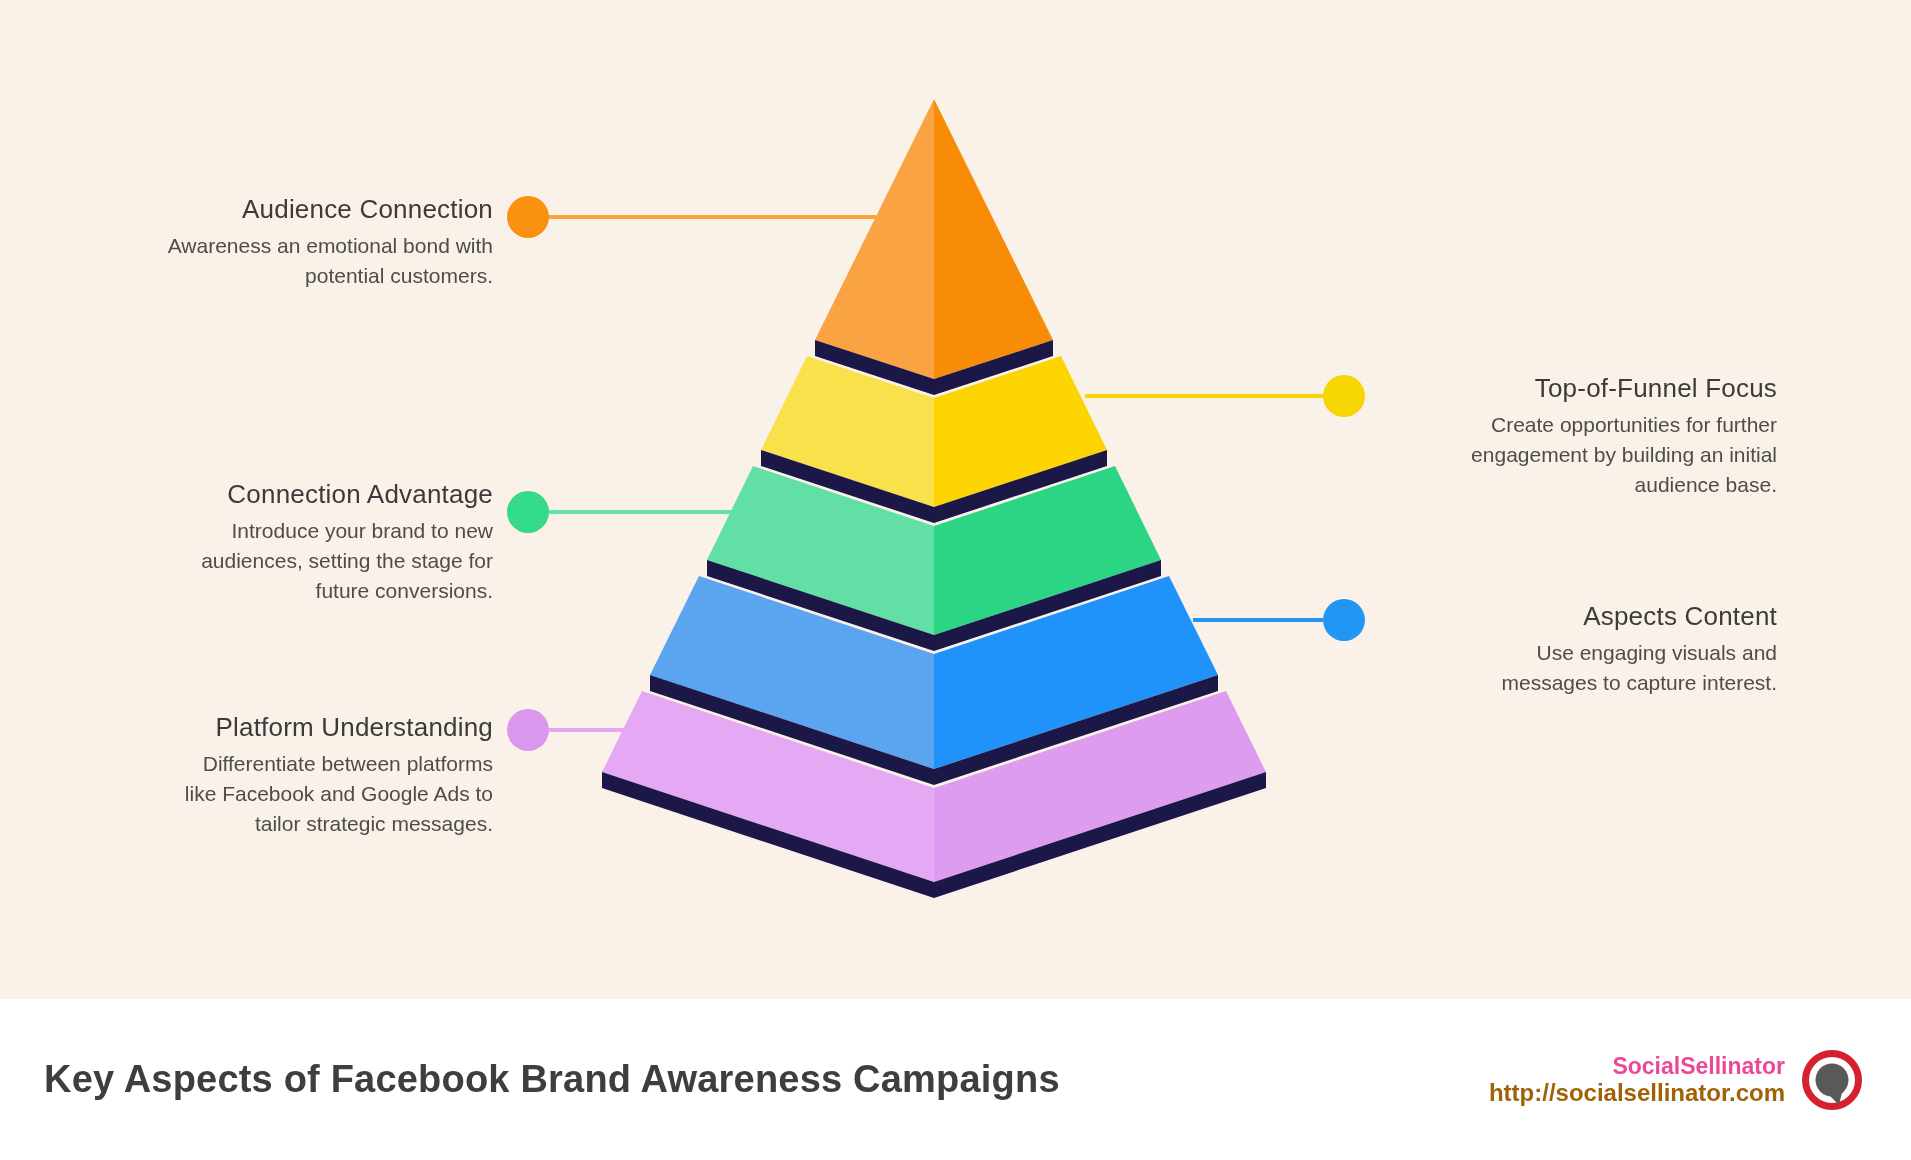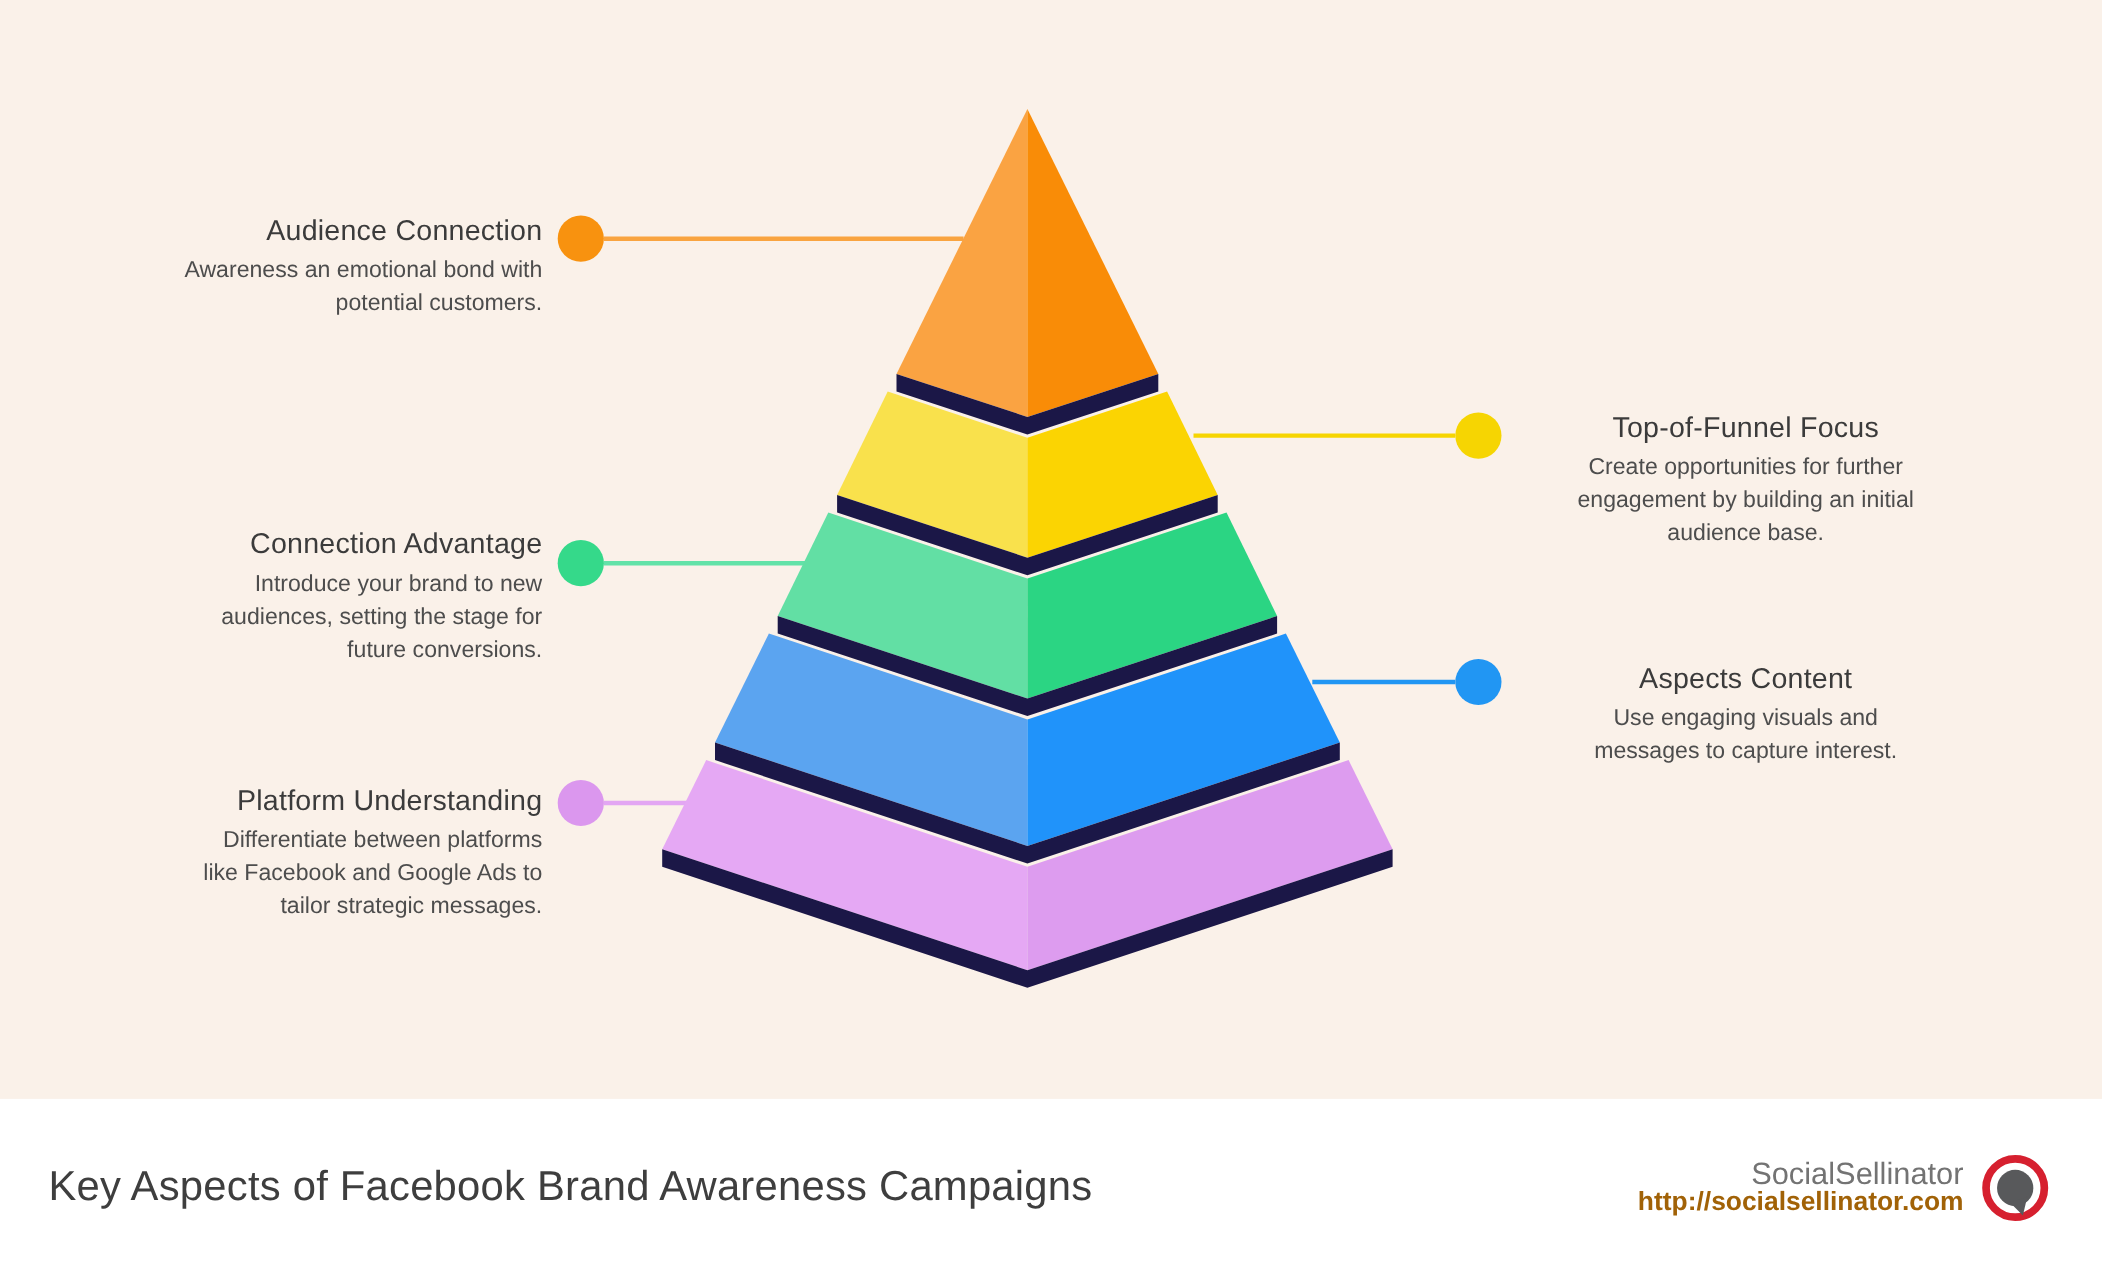--- a/index.html
+++ b/index.html
@@ -6,45 +6,45 @@
   .canvas{
     position:relative;
     width:1911px;height:1160px;
     background:#FAF1E9;
     overflow:hidden;
     font-family:"Liberation Sans", sans-serif;
   }
   .diagram-svg{position:absolute;left:0;top:0;width:1911px;height:1160px;}
   .callout{position:absolute;width:380px;}
   .callout.left{right:1418px;text-align:right;}
-  .callout.right{left:1397px;text-align:center;}
+  .callout.right{left:1397px;text-align:right;}
   .callout h2{
     margin:0;
     font-size:26px;line-height:34px;font-weight:normal;
     color:#3B3B3B;letter-spacing:0.2px;
   }
   .callout p{
     margin:5px 0 0 0;
     font-size:21px;line-height:30px;
     color:#4D4D4D;
     white-space:pre-line;
   }
   .footer{
     position:absolute;left:0;top:999px;width:1911px;height:161px;
     background:#FFFFFF;
     display:flex;align-items:center;justify-content:space-between;
     box-sizing:border-box;
     padding:0 46px 0 44px;
   }
   .footer-title{
-    font-size:38px;font-weight:normal;color:#3E3E3E;letter-spacing:0.2px;
+    font-size:38px;font-weight:bold;color:#3E3E3E;letter-spacing:0.2px;
   }
   .brand-group{display:flex;align-items:center;gap:14px;}
   .brand-text{text-align:right;}
-  .brand-name{font-size:28px;font-weight:normal;color:#737373;line-height:27px;}
+  .brand-name{font-size:23px;font-weight:bold;color:#ec4899;line-height:27px;}
   .brand-url{font-size:24px;color:#a16207;line-height:26px;font-weight:bold;}
 </style>
 </head>
 <body>
 
 <div class="canvas">
 
   <svg class="diagram-svg" viewBox="0 0 1911 1160" xmlns="http://www.w3.org/2000/svg">
 
     <line x1="549" y1="217" x2="876" y2="217" stroke-width="4" stroke="#F9A440"></line>

